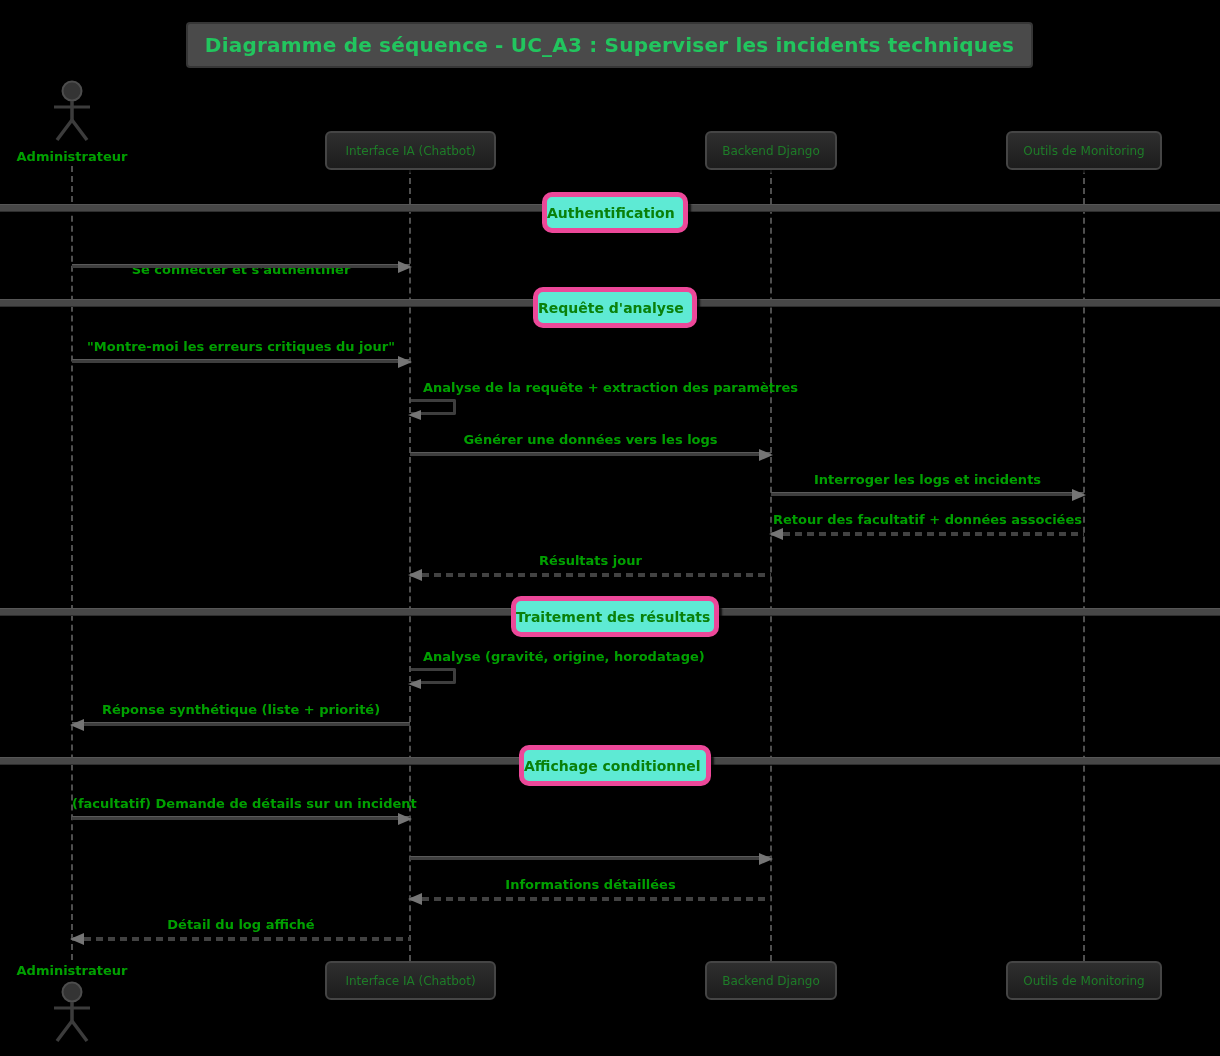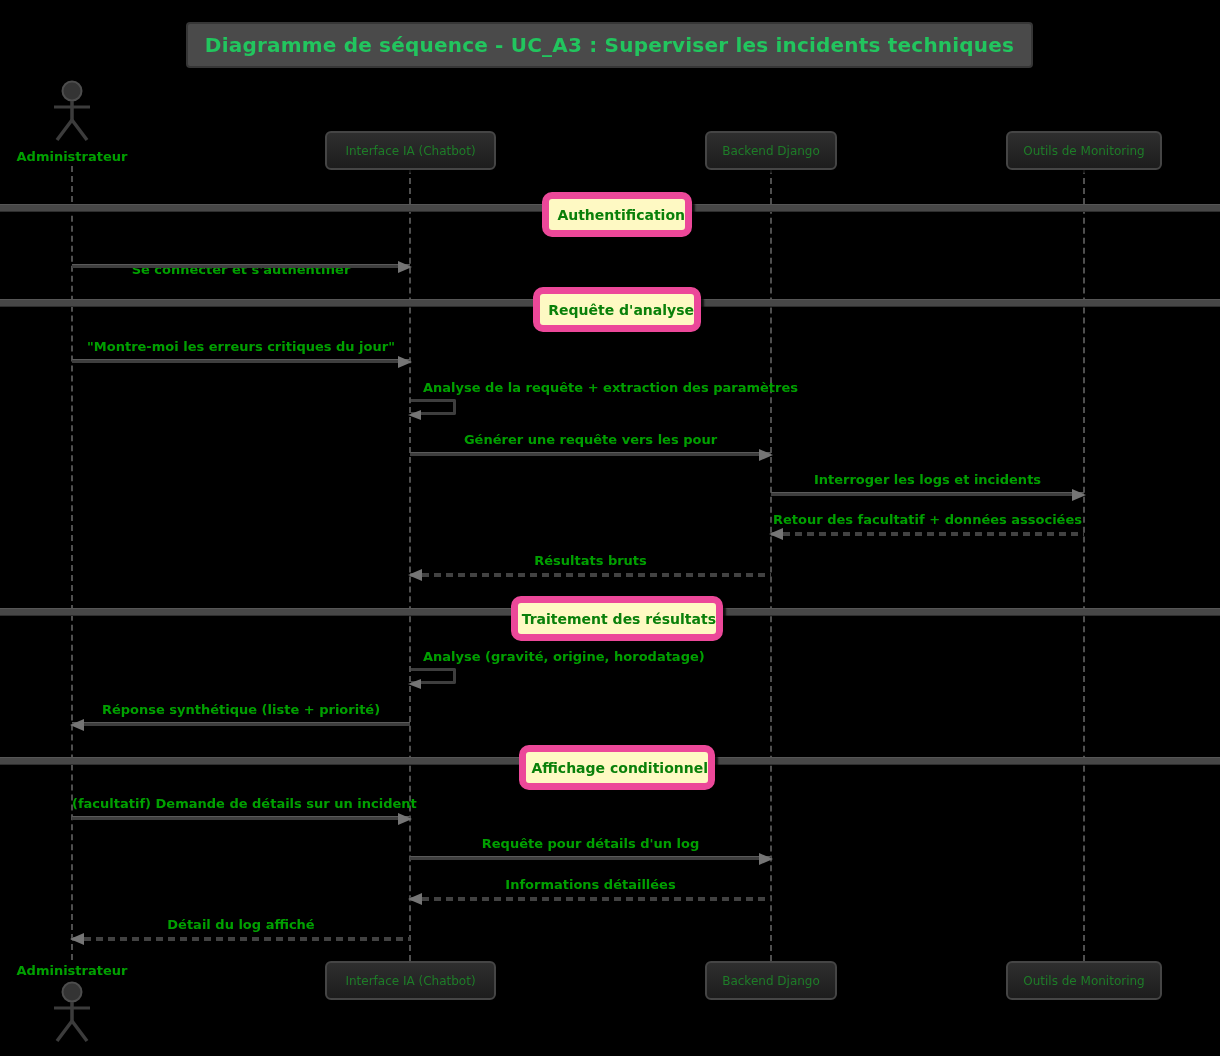--- a/index.html
+++ b/index.html
@@ -30,22 +30,22 @@
   
   .actor-label{position:absolute;width:140px;text-align:center;
     font-size:13px;font-weight:bold;color:#00a000;}
   .actor-figure{position:absolute;}
   
   .lifeline{position:absolute;width:0;border-left:2px dashed #4f4f4f;}
   
   .divider-bar{position:absolute;left:0;width:1220px;height:6px;
     background:#474747;border-top:1px solid #565656;border-bottom:1px solid #2e2e2e;}
   .divider-box{
-    position:absolute;height:31px;background:#fef9c3;border-radius:10px;
-    border:7px solid #ec4899;display:flex;align-items:center;justify-content:flex-end;
+    position:absolute;height:31px;background:#5eead4;border-radius:10px;
+    border:5px solid #ec4899;display:flex;align-items:center;justify-content:flex-start;
     box-shadow:3px 3px 2px rgba(0,0,0,.8);
   }
   .divider-box span{font-size:14px;font-weight:bold;color:#0a800a;}
   
   .msg-label{position:absolute;font-size:13px;font-weight:bold;color:#00a000;
     text-align:center;white-space:nowrap;}
   .msg-label.left-align{text-align:center;}
   .arrow{position:absolute;height:3px;background:#3e3e3e;border-top:1px solid #5a5a5a;}
   .arrow.dashed{height:4px;border-top:none;
     background:repeating-linear-gradient(90deg,#424242 0 7px,transparent 7px 12px);}
@@ -113,36 +113,36 @@
   <div class="msg-label" style="left:72px;top:339px;width:338px;">"Montre-moi les erreurs critiques du jour"</div>
   <div class="arrow" style="left:72px;top:359px;width:338px;">
       <i class="head right"></i>
     </div>
 
   <div class="msg-label left-align" style="left:423px;top:380px;">Analyse de la requête + extraction des paramètres</div>
   <div class="selfloop" style="left:411px;top:399px;">
       <i class="head"></i>
     </div>
 
-  <div class="msg-label" style="left:410px;top:432px;width:361px;">Générer une requête vers les pour</div>
+  <div class="msg-label" style="left:410px;top:432px;width:361px;">Générer une données vers les logs</div>
   <div class="arrow" style="left:410px;top:452px;width:361px;">
       <i class="head right"></i>
     </div>
 
   <div class="msg-label" style="left:771px;top:472px;width:313px;">Interroger les logs et incidents</div>
   <div class="arrow" style="left:771px;top:492px;width:313px;">
       <i class="head right"></i>
     </div>
 
   <div class="msg-label" style="left:771px;top:512px;width:313px;">Retour des facultatif + données associées</div>
   <div class="arrow dashed" style="left:771px;top:532px;width:313px;">
       <i class="head left"></i>
     </div>
 
-  <div class="msg-label" style="left:410px;top:553px;width:361px;">Résultats bruts</div>
+  <div class="msg-label" style="left:410px;top:553px;width:361px;">Résultats jour</div>
   <div class="arrow dashed" style="left:410px;top:573px;width:361px;">
       <i class="head left"></i>
     </div>
 
   <div class="divider-bar" style="top:608px;"></div>
   <div class="divider-box" style="left:511px;top:596px;width:198px;">
     <span>Traitement des résultats</span>
   </div>
 
   <div class="msg-label left-align" style="left:423px;top:649px;">Analyse (gravité, origine, horodatage)</div>
@@ -158,21 +158,20 @@
   <div class="divider-bar" style="top:757px;"></div>
   <div class="divider-box" style="left:519px;top:745px;width:182px;">
     <span>Affichage conditionnel</span>
   </div>
 
   <div class="msg-label" style="left:72px;top:796px;width:338px;">(facultatif) Demande de détails sur un incident</div>
   <div class="arrow" style="left:72px;top:816px;width:338px;">
       <i class="head right"></i>
     </div>
 
-  <div class="msg-label" style="left:410px;top:836px;width:361px;">Requête pour détails d'un log</div>
   <div class="arrow" style="left:410px;top:856px;width:361px;">
       <i class="head right"></i>
     </div>
 
   <div class="msg-label" style="left:410px;top:877px;width:361px;">Informations détaillées</div>
   <div class="arrow dashed" style="left:410px;top:897px;width:361px;">
       <i class="head left"></i>
     </div>
 
   <div class="msg-label" style="left:72px;top:917px;width:338px;">Détail du log affiché</div>

